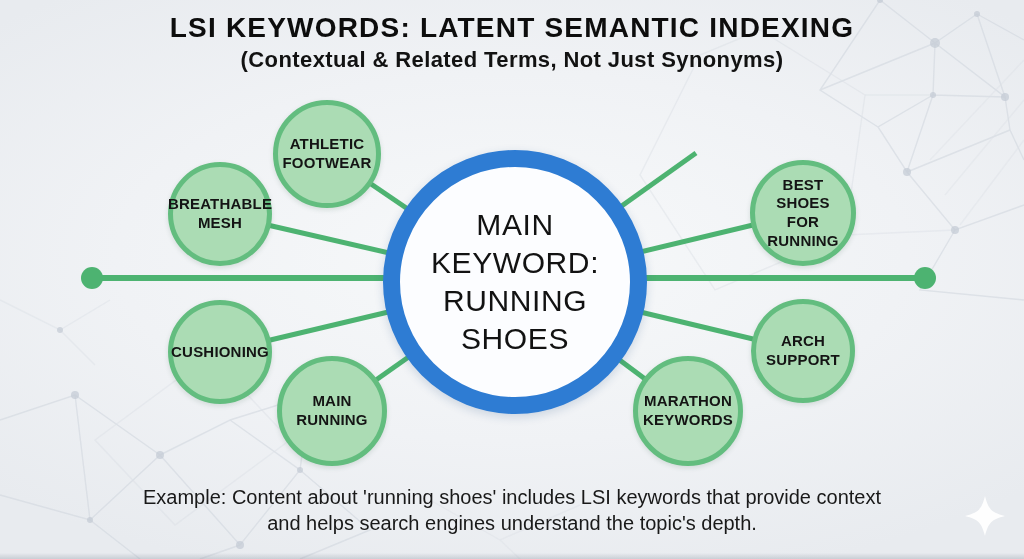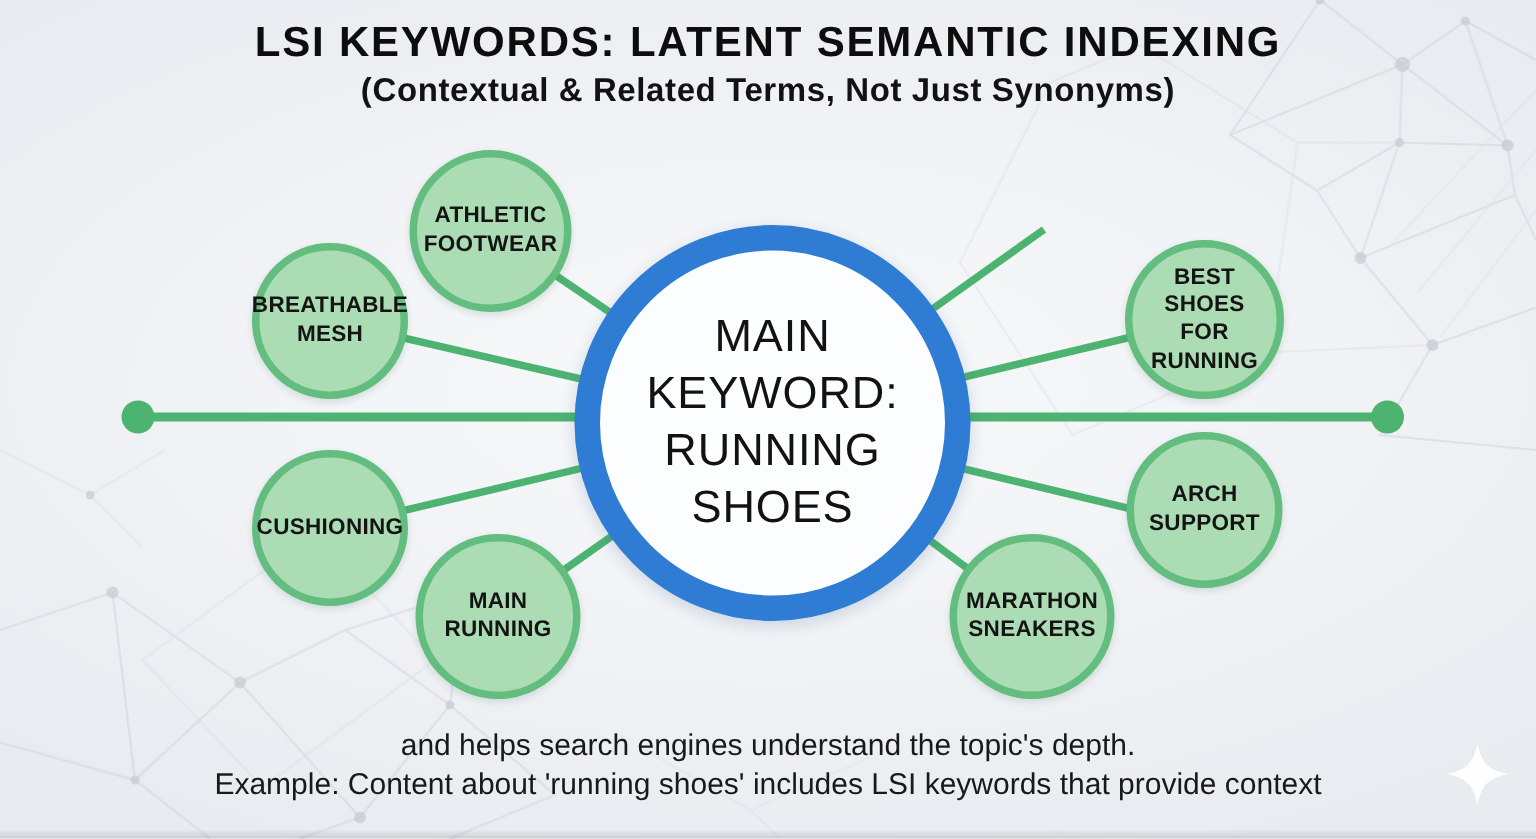--- a/index.html
+++ b/index.html
@@ -41,21 +41,21 @@
     font-size:15px;font-weight:800;color:#141414;line-height:1.25;
     letter-spacing:.2px;white-space:pre-line;padding:0 4px;
   }
   
   .s1{left:273px;top:100px;width:108px;height:108px;}
   .s2{left:168px;top:162px;width:104px;height:104px;}
   .s3{left:168px;top:300px;width:104px;height:104px;}
   .s4{left:277px;top:356px;width:110px;height:110px;}
   .s5{left:642px;top:99px;width:108px;height:108px;}
   .s6{left:750px;top:160px;width:106px;height:106px;}
-  .s7{left:751px;top:288px;width:104px;height:104px;}
+  .s7{left:751px;top:299px;width:104px;height:104px;}
   .s8{left:633px;top:356px;width:110px;height:110px;}
 
   .center-node{
     position:absolute;left:383px;top:150px;width:264px;height:264px;
     border-radius:50%;box-sizing:border-box;
     background:#fcfdff;border:17px solid #2e7cd3;
     display:flex;align-items:center;justify-content:center;text-align:center;
     z-index:4;box-shadow:0 3px 10px rgba(30,70,130,.18);
   }
   .center-node .lbl{
@@ -151,32 +151,32 @@
     <span class="lbl">BEST
 SHOES FOR
 RUNNING</span>
   </div>
   <div class="node s7">
     <span class="lbl">ARCH
 SUPPORT</span>
   </div>
   <div class="node s8">
     <span class="lbl">MARATHON
-SNEAKERS</span>
+KEYWORDS</span>
   </div>
 
   <div class="center-node">
     <span class="lbl">MAIN
 KEYWORD:
 RUNNING
 SHOES</span>
   </div>
 
   <div class="footer">
+    <div>Example: Content about 'running shoes' includes LSI keywords that provide context</div>
     <div>and helps search engines understand the topic's depth.</div>
-    <div>Example: Content about 'running shoes' includes LSI keywords that provide context</div>
   </div>
 
   <svg class="layer" width="1024" height="559" viewBox="0 0 1024 559" style="z-index:6">
     <path d="M985 496 C988.5 509.5 991.5 512.5 1005 516 C991.5 519.5 988.5 522.5 985 536 C981.5 522.5 978.5 519.5 965 516 C978.5 512.5 981.5 509.5 985 496 Z" fill="#ffffff" opacity="0.92"></path>
   </svg>
 
 </div>
 
 </body></html>

